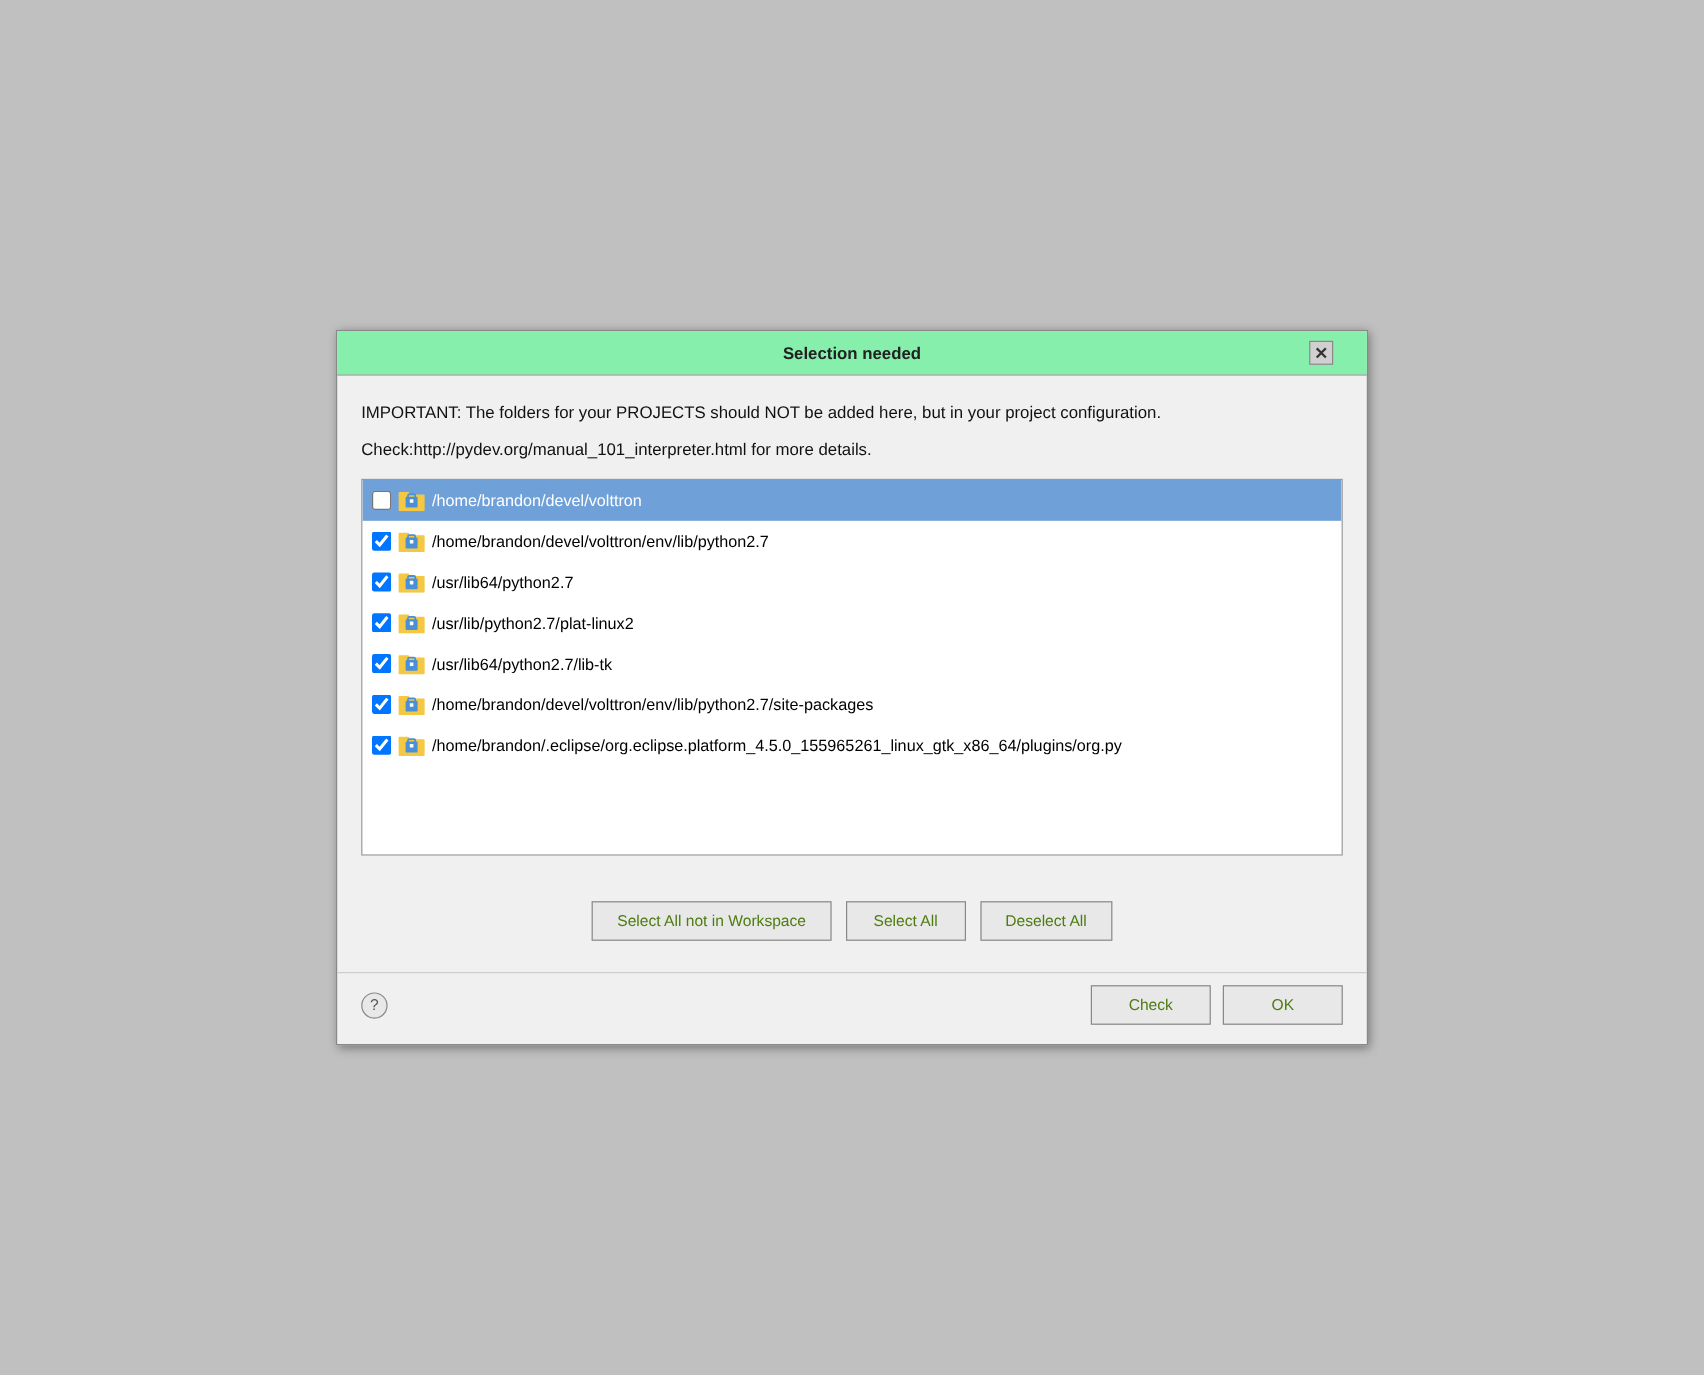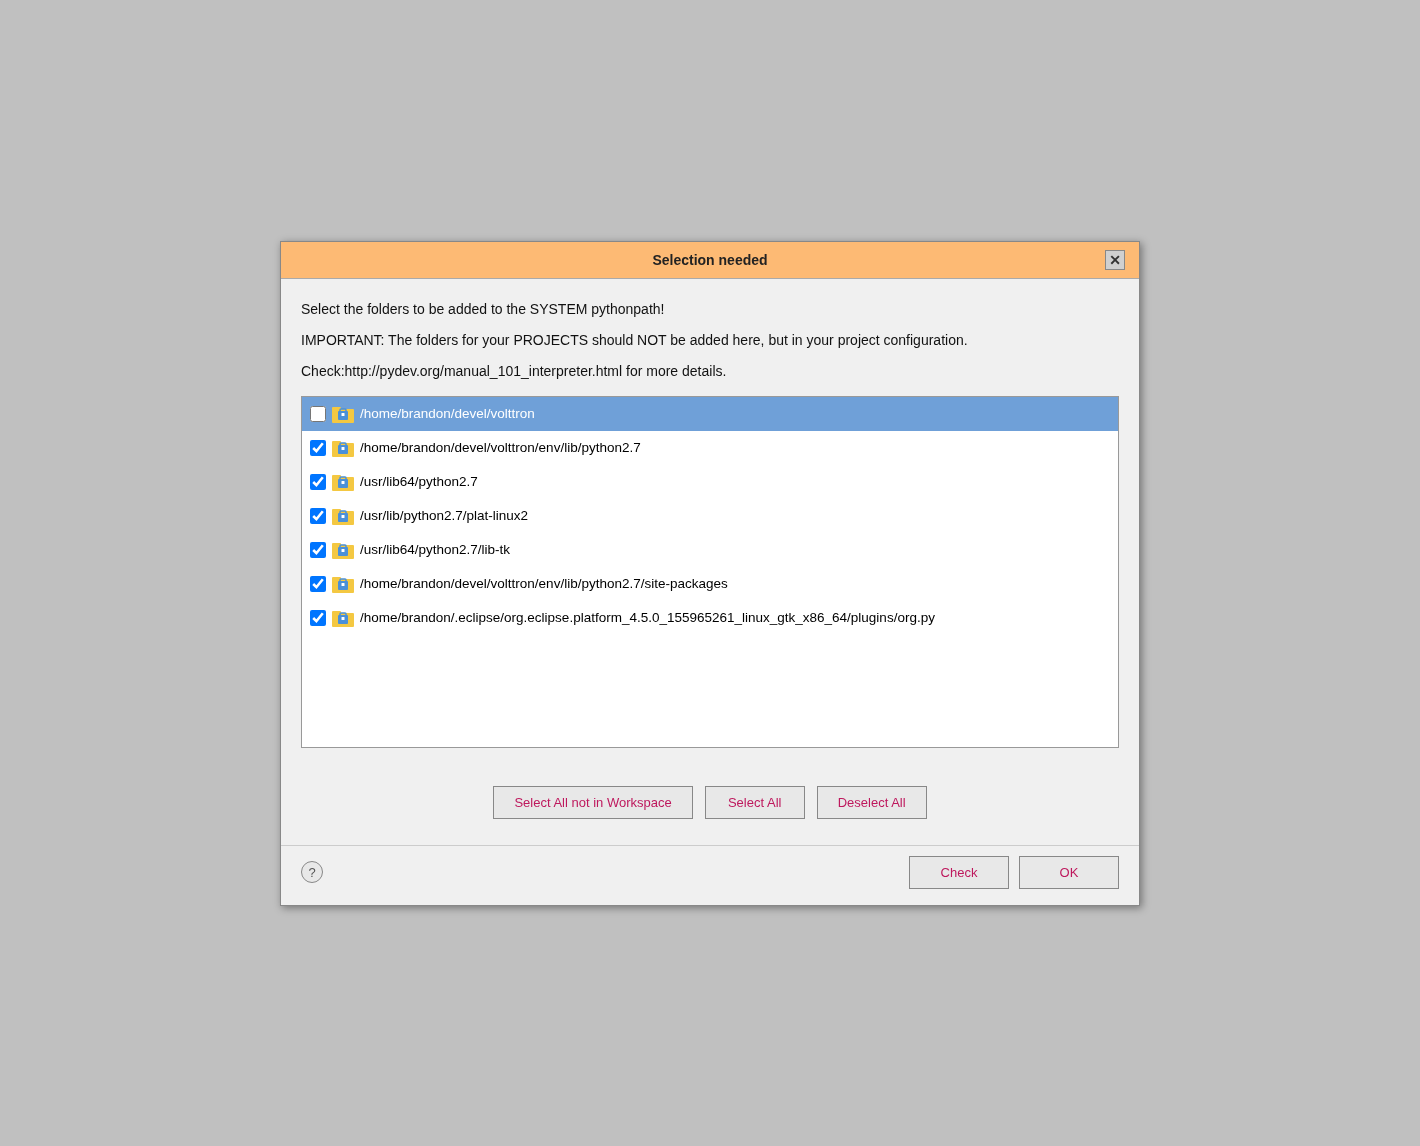--- a/index.html
+++ b/index.html
@@ -21,23 +21,23 @@
     .dialog {
       background: #f0f0f0;
       border: 1px solid #888;
       box-shadow: 2px 2px 8px rgba(0,0,0,0.4);
       width: 860px;
       display: flex;
       flex-direction: column;
     }
 
     .title-bar {
-      background: #fdba74;
+      background: #86efac;
       border-bottom: 1px solid #aaa;
-      padding: 8px 14px;
+      padding: 8px 28px;
       display: flex;
       align-items: center;
       justify-content: space-between;
     }
 
     .title-bar-title {
       font-weight: bold;
       font-size: 14px;
       color: #222;
       flex: 1;
@@ -70,21 +70,21 @@
       color: #111;
     }
 
     .description p {
       margin-bottom: 10px;
     }
 
     .list-container {
       border: 1px solid #999;
       background: #fff;
-      height: 352px;
+      height: 314px;
       overflow-y: auto;
       margin-bottom: 28px;
     }
 
     .list-item {
       display: flex;
       align-items: center;
       padding: 4px 8px;
       cursor: pointer;
       min-height: 34px;
@@ -136,21 +136,21 @@
       padding: 10px 0 16px 0;
     }
 
     .btn {
       padding: 8px 20px;
       background: #e8e8e8;
       border: 1px solid #888;
       cursor: pointer;
       font-size: 13px;
       min-width: 100px;
-      color: #be185d;
+      color: #4d7c0f;
     }
 
     .dialog-footer {
       display: flex;
       align-items: center;
       justify-content: space-between;
       padding: 10px 20px 16px 20px;
       border-top: 1px solid #ccc;
     }
 
@@ -179,21 +179,20 @@
 <div class="dialog">
 
   <div class="title-bar">
     <div style="width:20px;"></div>
     <div class="title-bar-title">Selection needed</div>
     <div class="title-bar-close">✕</div>
   </div>
 
   <div class="dialog-body">
     <div class="description">
-      <p>Select the folders to be added to the SYSTEM pythonpath!</p>
       <p>IMPORTANT: The folders for your PROJECTS should NOT be added here, but in your project configuration.</p>
       <p>Check:http://pydev.org/manual_101_interpreter.html for more details.</p>
     </div>
 
     <div class="list-container" id="path-list">
     <div class="list-item selected">
           <input type="checkbox" style="">
           <span class="folder-icon"><svg class="folder-icon-svg" viewBox="0 0 22 18" xmlns="http://www.w3.org/2000/svg">
 
       <rect x="0" y="4" width="22" height="14" rx="1" fill="#f4c842"></rect>

